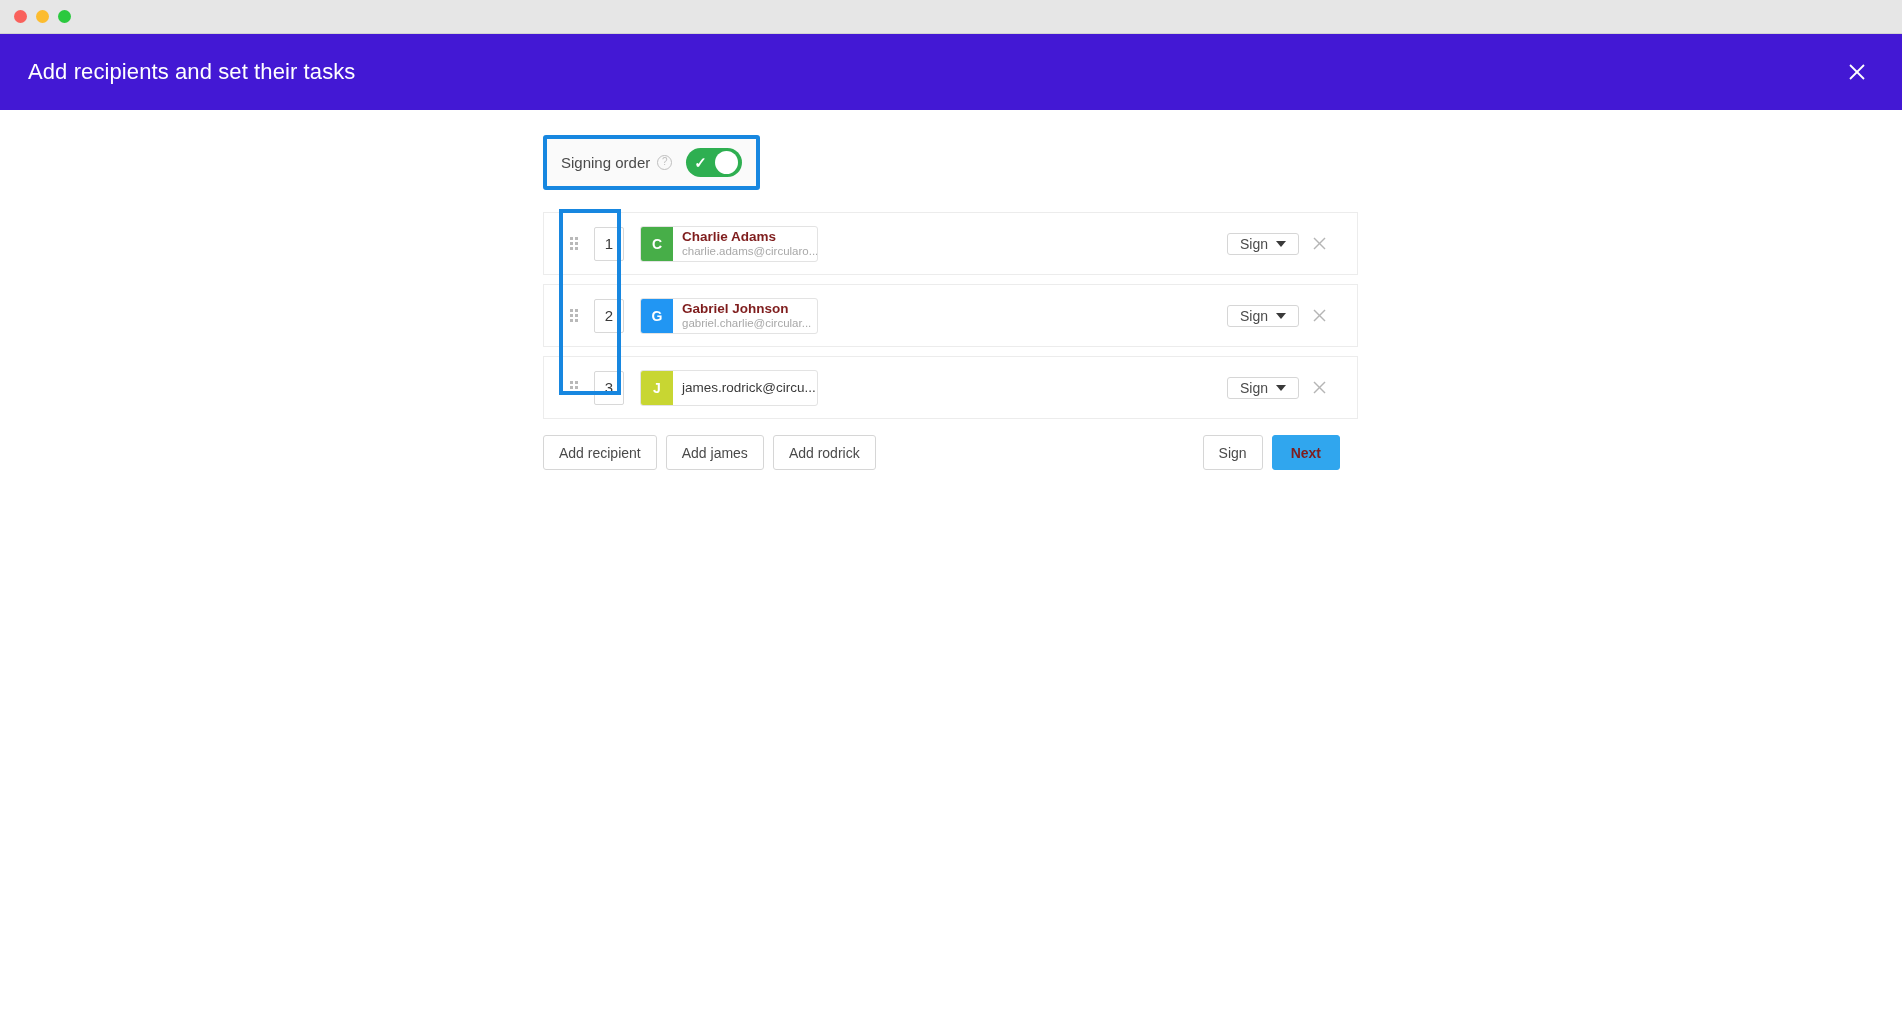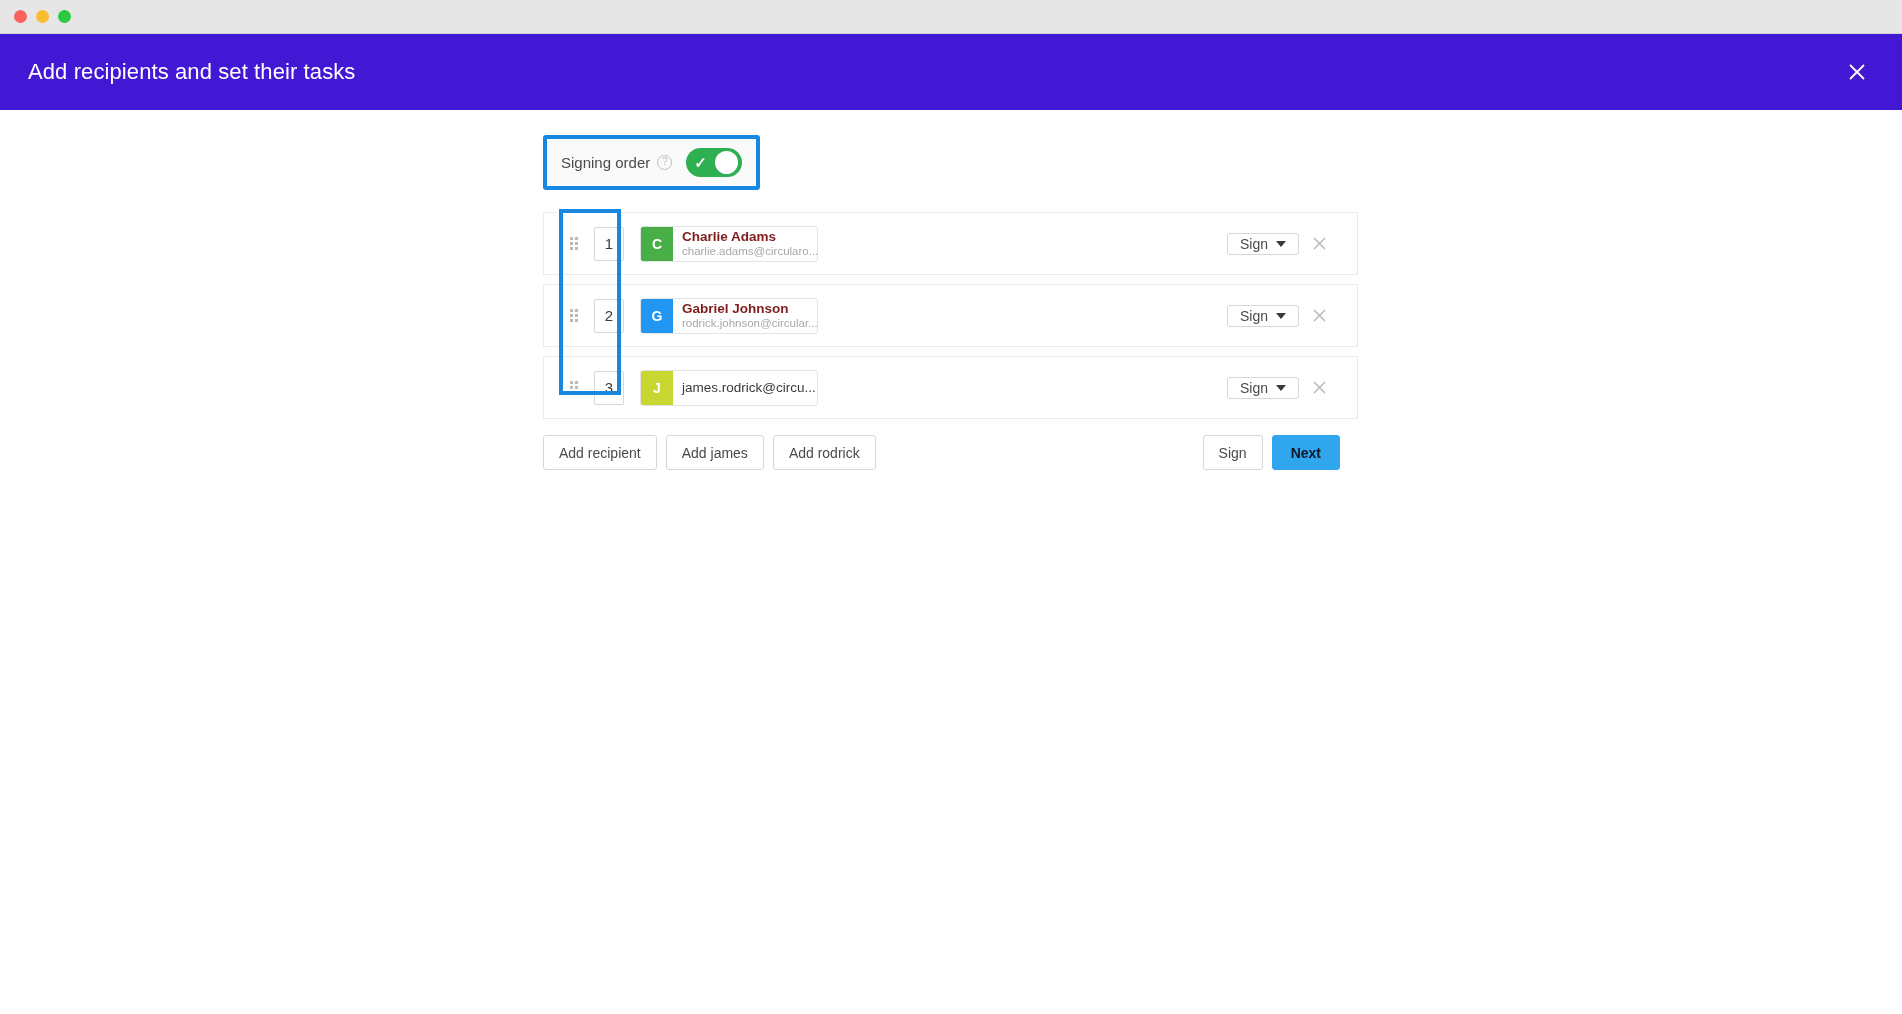--- a/index.html
+++ b/index.html
@@ -262,21 +262,21 @@
     font-size: 14px;
     color: #4a4a4a;
     font-family: "Liberation Sans", sans-serif;
     cursor: pointer;
     display: flex;
     align-items: center;
   }
   .btn.primary {
     background: #30a6ee;
     border-color: #30a6ee;
-    color: #0f172a;
+    color: #7f1d1d;
     font-weight: 600;
     padding: 16px 18px;
   }
 </style>
 </head>
 <body>
 
 <div class="titlebar">
   <span class="dot red"></span>
   <span class="dot yellow"></span>
@@ -348,21 +348,21 @@
             <i></i>
             <i></i>
             <i></i>
             <i></i>
         </div>
         <div class="order-box">2</div>
         <div class="person">
           <div class="avatar" style="background:#2196F3">G</div>
           <div class="person-text">
             <span class="person-name">Gabriel Johnson</span>
-            <span class="person-email">rodrick.johnson@circular...</span>
+            <span class="person-email">gabriel.charlie@circular...</span>
           </div>
         </div>
         <div class="row-spacer"></div>
         <div class="sign-btn">
           <span>Sign</span>
           <span class="caret"></span>
         </div>
         <div class="remove-btn">
           <svg width="15" height="15" viewBox="0 0 15 15" aria-hidden="true">
             <line x1="2" y1="2" x2="13" y2="13" stroke="#b5b5b5" stroke-width="1.4"></line>

